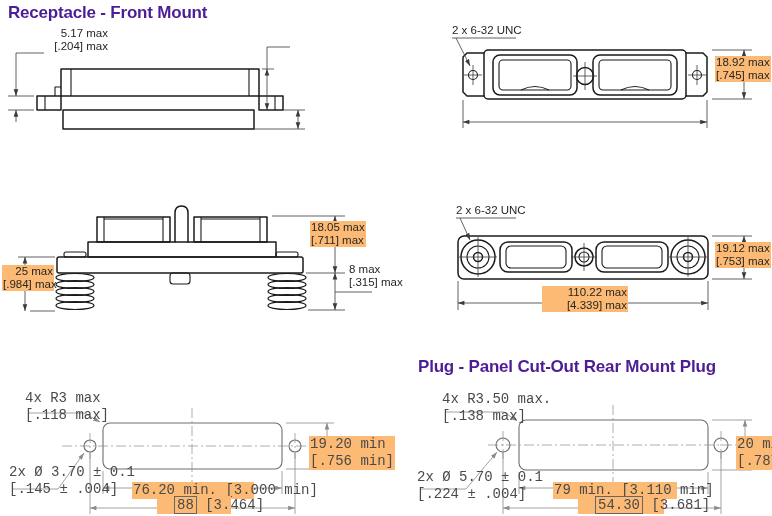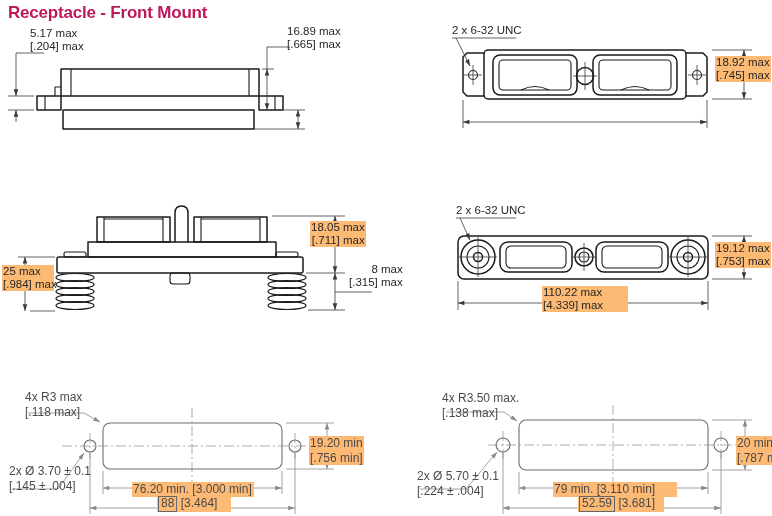--- a/index.html
+++ b/index.html
@@ -1,25 +1,25 @@
 <!DOCTYPE html>
 <html><head>
 <meta charset="utf-8">
 <style>
   html,body{margin:0;padding:0;background:#fff;}
   #stage{position:relative;width:772px;height:516px;background:#fff;
          font-family:"Liberation Sans",sans-serif;overflow:hidden;}
   #canvas{position:absolute;left:0;top:0;}
-  .title{position:absolute;font-weight:bold;font-size:17px;color:#be185d;
+  .title{position:absolute;font-weight:bold;font-size:17px;color:#4c1d95;
          letter-spacing:-0.2px;white-space:nowrap;}
-  .lbl{position:absolute;font-size:11.5px;color:#262626;line-height:1.12;white-space:nowrap;text-align:right;}
-  .lbls{position:absolute;font-size:12px;color:#4a4a4a;line-height:1.22;white-space:nowrap;}
-  .ctr{text-align:left;}
+  .lbl{position:absolute;font-size:11.5px;color:#262626;line-height:1.12;white-space:nowrap;}
+  .lbls{position:absolute;font-size:14px;color:#4a4a4a;line-height:1.22;white-space:nowrap;font-family:Liberation Mono, monospace;}
+  .ctr{text-align:right;}
   .wbg{background:#fdba74;padding:0 1px;}
-  .boxed{display:inline-block;border:1px solid #666;padding:0 2px;line-height:1.15;}
+  .boxed{display:inline-block;border:1px solid #666;padding:0 2px;line-height:1.15;margin-left:16px;}
   svg .ol{stroke:#1b1b1b;stroke-width:1.5;fill:none;stroke-linejoin:round;stroke-linecap:round;}
   svg .ol2{stroke:#1b1b1b;stroke-width:1.1;fill:none;stroke-linejoin:round;}
   svg .sp{stroke:#1b1b1b;stroke-width:1.2;fill:none;}
   svg .dim{stroke:#3a3a3a;stroke-width:0.8;fill:none;}
   svg .olg{stroke:#6e6e6e;stroke-width:1.1;fill:none;stroke-linejoin:round;}
   svg .dimg{stroke:#8a8a8a;stroke-width:0.8;fill:none;}
   svg .cl{stroke:#8a8a8a;stroke-width:0.7;fill:none;stroke-dasharray:10 3 2 3;}
 </style>
 </head>
 <body>
@@ -187,28 +187,25 @@
       <path class="dimg" d="M712,420 H752 M712,470 H752"></path>
       <path class="dimg" d="M745,420 V470" marker-start="url(#asg)" marker-end="url(#aeg)"></path>
       <path class="dimg" d="M519,472 V494 M708,472 V494"></path>
       <path class="dimg" d="M519,488 H708" marker-start="url(#asg)" marker-end="url(#aeg)"></path>
       <path class="dimg" d="M503,452 V514 M721,452 V514"></path>
       <path class="dimg" d="M503,508 H721" marker-start="url(#asg)" marker-end="url(#aeg)"></path>
     </g>
   </svg>
 
   <div class="title" style="left:8px;top:3px">Receptacle - Front Mount</div>
+  <div class="title" style="left:418px;top:357px">Plug - Panel Cut-Out Rear Mount Plug</div>
 
   <div class="lbl ctr" style="left:30px;top:27px;width:78px">
     <div>5.17 max</div>
     <div>[.204] max</div>
-  </div>
-  <div class="lbl ctr" style="left:287px;top:25px;width:82px">
-    <div>16.89 max</div>
-    <div>[.665] max</div>
   </div>
   <div class="lbl" style="left:452px;top:24px">2 x 6-32 UNC</div>
   <div class="lbl wbg" style="left:715px;top:56px">
     <div>18.92 max</div>
     <div>[.745] max</div>
   </div>
 
   <div class="lbl ctr wbg" style="left:2px;top:265px;width:50px">
     <div>25 max</div>
     <div>[.984] max</div>
@@ -256,17 +253,17 @@
   <div class="lbls" style="left:417px;top:469px">
     <div>2x Ø 5.70 ± 0.1</div>
     <div>[.224 ± .004]</div>
   </div>
   <div class="lbls wbg" style="left:736px;top:436px">
     <div>20 min</div>
     <div>[.787 min]</div>
   </div>
   <div class="lbls ctr wbg" style="left:553px;top:482px;width:122px">79 min. [3.110 min]</div>
   <div class="lbls ctr wbg" style="left:578px;top:496px;width:84px">
-    <span class="boxed">52.59</span>
+    <span class="boxed">54.30</span>
     <span>[3.681]</span>
   </div>
 
 </div>
 
 </body></html>

